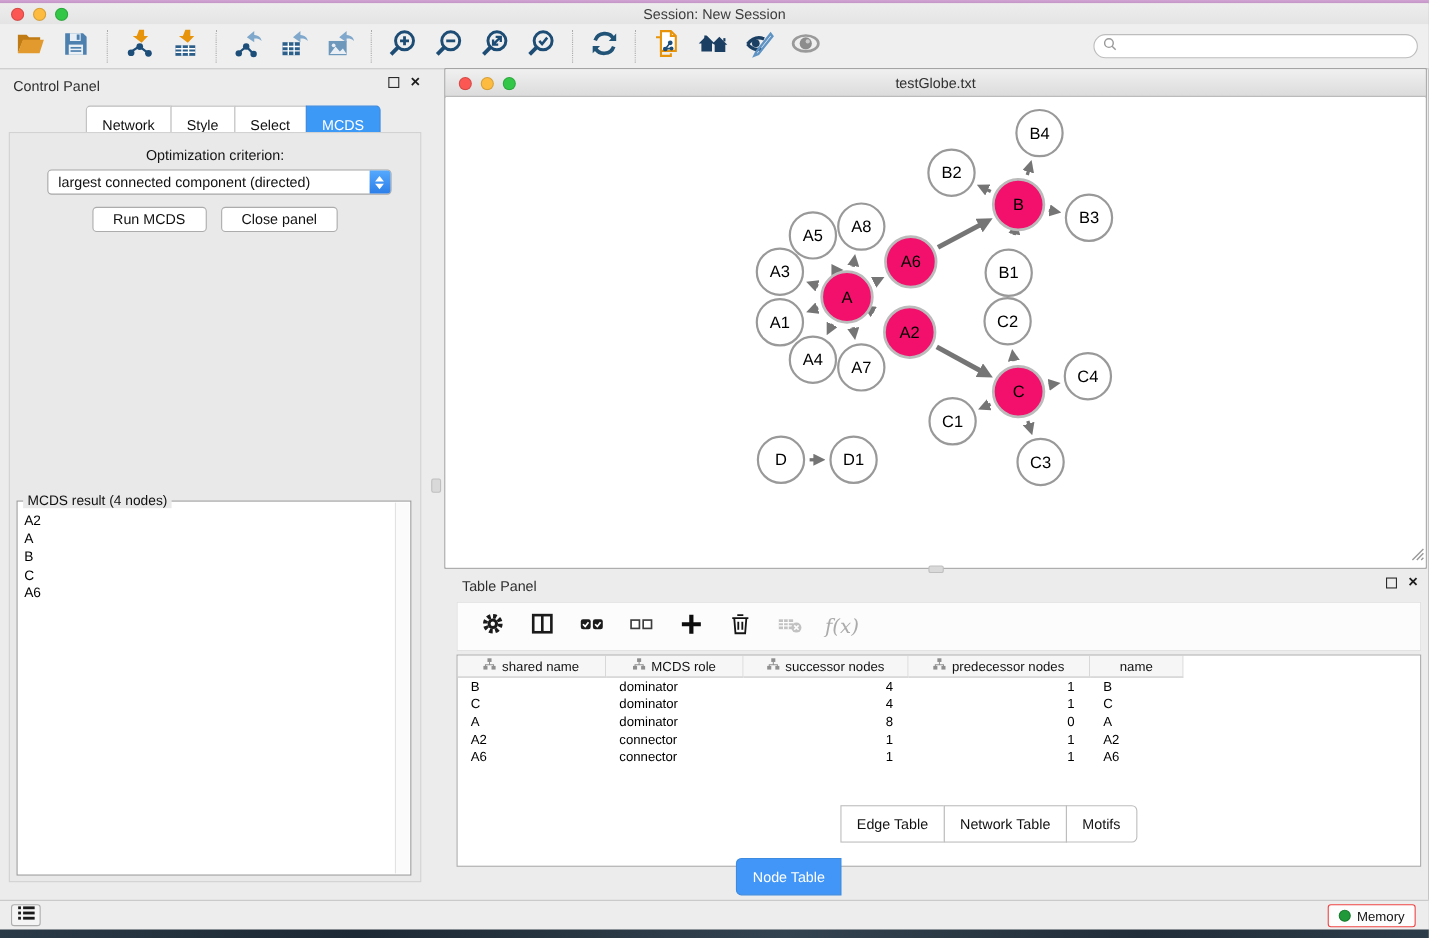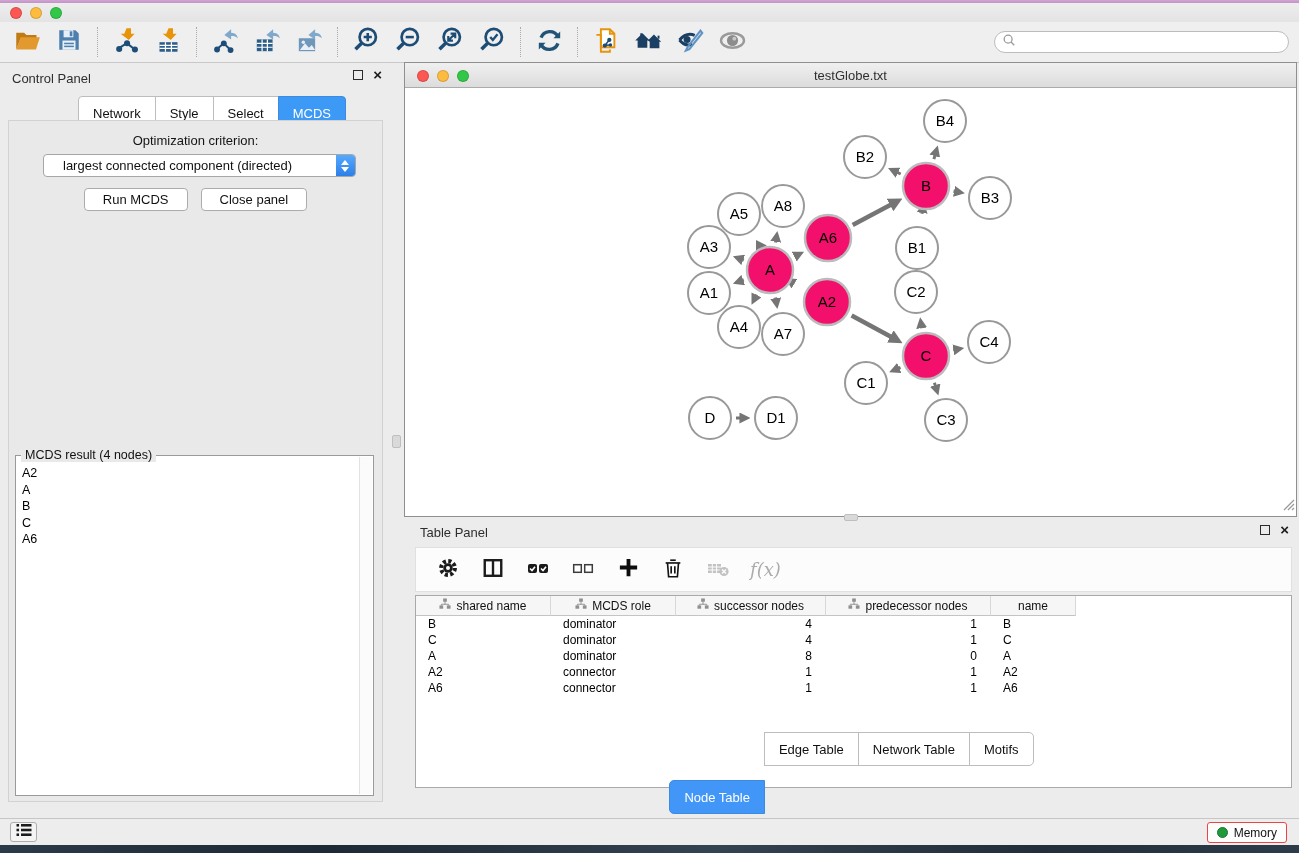--- a/index.html
+++ b/index.html
@@ -39,21 +39,21 @@
   .seg-tab { height:22px; padding:16px 14px; background:#fff; border:1px solid #BDBDBD;
              font-size:13px; display:flex; align-items:center; margin-left:-1px; color:#111; }
   .seg-tab:first-child { border-radius:4px 0 0 4px; margin-left:0; }
   .seg-tab:last-child { border-radius:0 4px 4px 0; }
   .seg-tab.active { background:#3D99F6; border-color:#3D8BE0; color:#fff; }
   .cp-body { position:absolute; left:8px; right:7px; top:57px; bottom:16px; background:#E9E9E9;
              border:1px solid #D2D2D2; }
   .opt-label { position:absolute; left:0; right:0; top:12px; text-align:center; font-size:13px; color:#141414; }
   .dropdown { position:absolute; left:34px; top:33px; width:313px; height:23px; background:#fff;
               border:1px solid #A6A6A6; border-radius:4px; display:flex; align-items:center; }
-  .dropdown .dd-text { flex:1; font-size:13px; padding-left:19px; color:#111; white-space:nowrap; overflow:hidden; }
+  .dropdown .dd-text { flex:1; font-size:13px; padding-left:9px; color:#111; white-space:nowrap; overflow:hidden; }
   .dd-stepper { width:19px; height:21px; border-radius:0 3px 3px 0; margin-right:0.5px;
                 background:linear-gradient(#55A9FD,#2D7FE9); display:flex; flex-direction:column;
                 align-items:center; justify-content:center; gap:2px; }
   .tri-up { width:0;height:0;border-left:4px solid transparent;border-right:4px solid transparent;border-bottom:5px solid #fff; }
   .tri-dn { width:0;height:0;border-left:4px solid transparent;border-right:4px solid transparent;border-top:5px solid #fff; }
   .cp-buttons { position:absolute; left:0; right:0; top:67px; display:flex; justify-content:center; gap:13px; }
   .btn { height:23px; padding:0 18px; background:#fff; border:1px solid #ACACAC; border-radius:4px;
          font-size:13px; color:#111; display:flex; align-items:center; }
   .result-box { position:absolute; left:6px; right:8px; top:334px; bottom:5px; background:#fff;
                 border:1px solid #9A9A9A; }
@@ -122,20 +122,21 @@
 
 <div id="app">
   <div class="mac-top"></div>
 
   <div class="titlebar">
     <div class="lights">
       <div class="light l-red"></div>
       <div class="light l-yel"></div>
       <div class="light l-grn"></div>
     </div>
+    <div class="title">Session: New Session</div>
   </div>
 
   <div class="toolbar">
     <div class="tb-group">
       <div class="tb-btn">
           <span><svg width="27" height="27" viewBox="0 0 24 24">
               <path d="M2 20 V5 h7 l2 2 h9 v3 H6 Z" fill="#C07B15"></path>
               <path d="M2 20 L6 9 H23 L19.5 20 Z" fill="#E29A2E"></path>
             </svg></span>
         </div>

